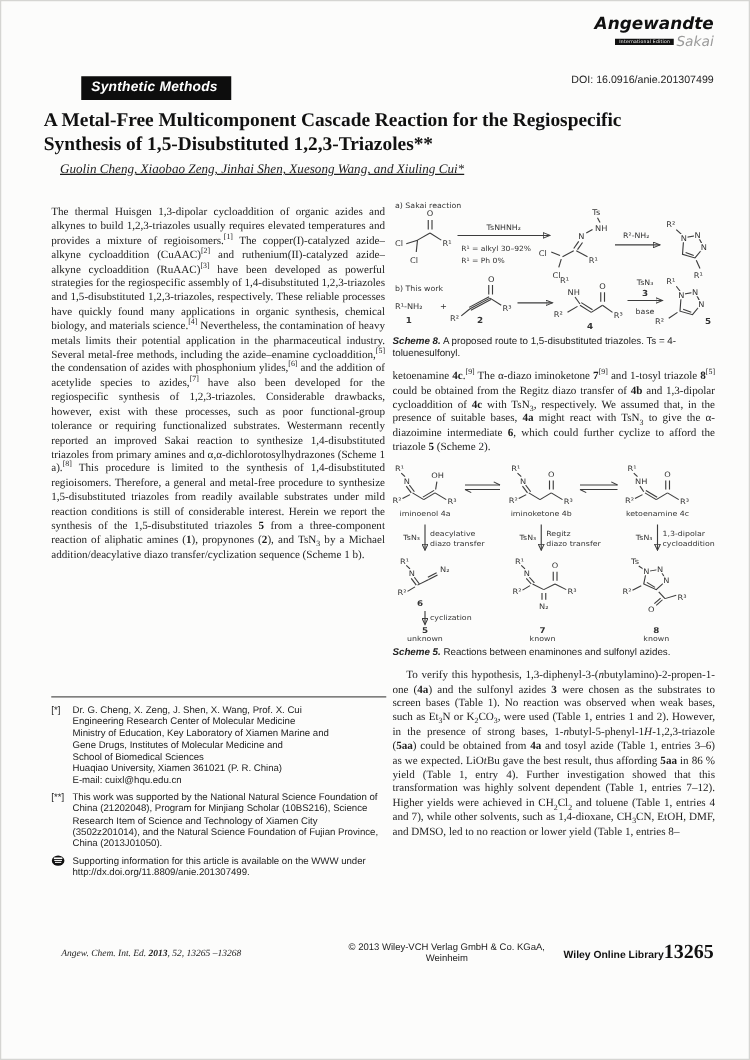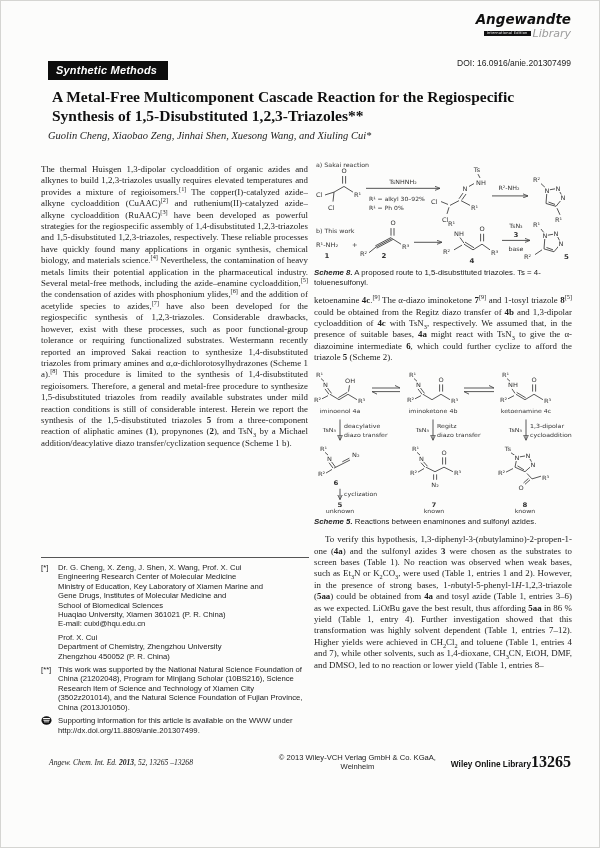--- a/index.html
+++ b/index.html
@@ -6,27 +6,27 @@
   .page{position:relative;width:600px;height:848px;background:#fcfcfb;border:1px solid #d5d5d2;
         box-sizing:border-box;font-family:"Liberation Serif",serif;color:#1c1c1c;overflow:hidden;}
 
   
   .logo{position:absolute;top:12px;right:28px;text-align:right;line-height:1;}
   .logo-name{font-family:"DejaVu Sans",sans-serif;font-weight:bold;font-style:italic;font-size:13.5px;color:#111;}
   .logo-row{display:flex;align-items:flex-start;justify-content:flex-end;gap:2px;margin-top:1px;}
   .logo-edition{background:#111;color:#fff;font-family:"DejaVu Sans",sans-serif;font-size:3.6px;
         padding:1px 3px;letter-spacing:.2px;margin-top:3px;}
   .logo-chemie{font-family:"DejaVu Sans",sans-serif;font-style:italic;font-size:11px;color:#9a9a9a;}
-  .badge{position:absolute;left:47px;top:60px;background:#0d0d0d;color:#fff;
+  .badge{position:absolute;left:64px;top:60px;background:#0d0d0d;color:#fff;
         font-family:"Liberation Sans",sans-serif;font-weight:bold;font-style:italic;
         font-size:11px;padding:3px 11px 4px 8px;letter-spacing:.2px;}
   .doi{position:absolute;top:57px;right:28px;font-family:"Liberation Sans",sans-serif;font-size:8.5px;color:#222;}
-  .title{position:absolute;left:51px;top:86px;width:516px;margin:0;font-size:15.5px;line-height:19px;
+  .title{position:absolute;left:34px;top:86px;width:516px;margin:0;font-size:15.5px;line-height:19px;
         font-weight:bold;color:#111;}
-  .authors{position:absolute;left:47px;top:129px;width:516px;font-style:italic;font-size:10.5px;color:#1c1c1c;}
+  .authors{position:absolute;left:47px;top:129px;width:516px;font-style:italic;font-size:10.5px;color:#1c1c1c;text-decoration:underline;}
 
   
   .col{position:absolute;font-size:8.9px;line-height:11.4px;text-align:justify;}
   .col p{margin:0 0 0 0;}
   .col p.indent{text-indent:11px;}
   .col-left{left:40px;top:163px;width:267px;height:392px;overflow:hidden;}
   .col-right{left:313px;top:158px;width:258px;height:592px;overflow:hidden;}
   sup{font-size:6.3px;vertical-align:super;line-height:0;}
   sub{font-size:6.3px;vertical-align:sub;line-height:0;}
 
@@ -61,41 +61,37 @@
 </style>
 </head>
 <body>
 
 <div class="page">
 
   <div class="logo">
     <div class="logo-name">Angewandte</div>
     <div class="logo-row">
       <span class="logo-edition">International Edition</span>
-      <span class="logo-chemie">Library</span>
+      <span class="logo-chemie">Sakai</span>
     </div>
   </div>
   <div class="badge">Synthetic Methods</div>
   <div class="doi">DOI: 16.0916/anie.201307499</div>
   <h1 class="title">A Metal-Free Multicomponent Cascade Reaction for the Regiospecific Synthesis of 1,5-Disubstituted 1,2,3-Triazoles**</h1>
   <div class="authors">Guolin Cheng, Xiaobao Zeng, Jinhai Shen, Xuesong Wang, and Xiuling Cui*</div>
 
   <div class="col col-left">
     <p>The thermal Huisgen 1,3-dipolar cycloaddition of organic azides and alkynes to build 1,2,3-triazoles usually requires elevated temperatures and provides a mixture of regioisomers.<sup>[1]</sup> The copper(I)-catalyzed azide–alkyne cycloaddition (CuAAC)<sup>[2]</sup> and ruthenium(II)-catalyzed azide–alkyne cycloaddition (RuAAC)<sup>[3]</sup> have been developed as powerful strategies for the regiospecific assembly of 1,4-disubstituted 1,2,3-triazoles and 1,5-disubstituted 1,2,3-triazoles, respectively. These reliable processes have quickly found many applications in organic synthesis, chemical biology, and materials science.<sup>[4]</sup> Nevertheless, the contamination of heavy metals limits their potential application in the pharmaceutical industry. Several metal-free methods, including the azide–enamine cycloaddition,<sup>[5]</sup> the condensation of azides with phosphonium ylides,<sup>[6]</sup> and the addition of acetylide species to azides,<sup>[7]</sup> have also been developed for the regiospecific synthesis of 1,2,3-triazoles. Considerable drawbacks, however, exist with these processes, such as poor functional-group tolerance or requiring functionalized substrates. Westermann recently reported an improved Sakai reaction to synthesize 1,4-disubstituted triazoles from primary amines and α,α-dichlorotosylhydrazones (Scheme 1 a).<sup>[8]</sup> This procedure is limited to the synthesis of 1,4-disubstituted regioisomers. Therefore, a general and metal-free procedure to synthesize 1,5-disubstituted triazoles from readily available substrates under mild reaction conditions is still of considerable interest. Herein we report the synthesis of the 1,5-disubstituted triazoles <b>5</b> from a three-component reaction of aliphatic amines (<b>1</b>), propynones (<b>2</b>), and TsN<sub>3</sub> by a Michael addition/deacylative diazo transfer/cyclization sequence (Scheme 1 b).</p>
   </div>
 
   <div class="footnotes">
     <div class="fn-rule"></div>
     <div class="fn-item">
       <span class="fn-marker">[*]</span>
       <span class="fn-text">Dr. G. Cheng, X. Zeng, J. Shen, X. Wang, Prof. X. Cui<br>Engineering Research Center of Molecular Medicine<br>Ministry of Education, Key Laboratory of Xiamen Marine and<br>Gene Drugs, Institutes of Molecular Medicine and<br>School of Biomedical Sciences<br>Huaqiao University, Xiamen 361021 (P. R. China)<br>E-mail: cuixl@hqu.edu.cn</span>
-    </div>
-    <div class="fn-item">
-      <span class="fn-marker"></span>
-      <span class="fn-text">Prof. X. Cui<br>Department of Chemistry, Zhengzhou University<br>Zhengzhou 450052 (P. R. China)</span>
     </div>
     <div class="fn-item">
       <span class="fn-marker">[**]</span>
       <span class="fn-text">This work was supported by the National Natural Science Foundation of China (21202048), Program for Minjiang Scholar (10BS216), Science Research Item of Science and Technology of Xiamen City (3502z201014), and the Natural Science Foundation of Fujian Province, China (2013J01050).</span>
     </div>
     <div class="fn-item">
       <span class="fn-marker">
         <svg class="supp-icon" viewBox="0 0 12 10">
           <ellipse cx="6" cy="5" rx="5.6" ry="4.6" fill="#111"></ellipse>
           <rect x="2.2" y="2.2" width="7.6" height="1.4" fill="#fcfcfb"></rect>

